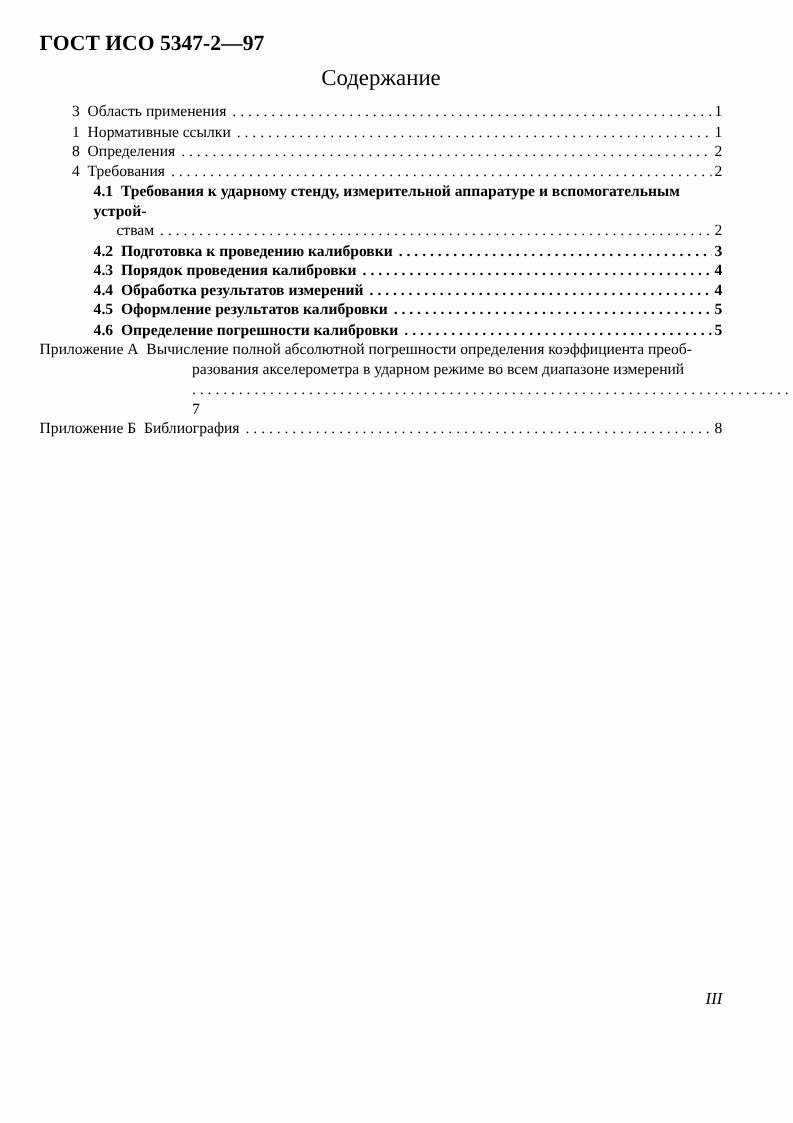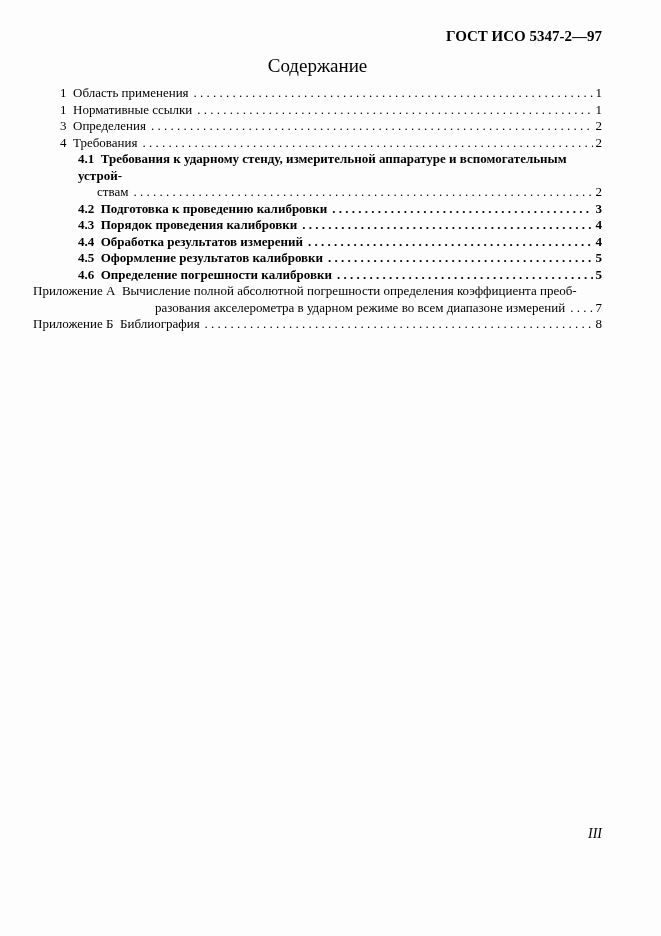--- a/index.html
+++ b/index.html
@@ -12,23 +12,23 @@
     background: #fdfdfd;
     color: #000;
     font-family: "Liberation Serif", "DejaVu Serif", serif;
     position: relative;
     overflow: hidden;
   }
   .content {
     padding: 28px 59px 0 33px;
   }
   .doc-header {
-    text-align: right;
+    text-align: left;
     font-weight: bold;
-    font-size: 15px;
+    font-size: 18px;
     line-height: 16px;
   }
   .doc-title {
     text-align: center;
     font-size: 19px;
     line-height: 17px;
     margin-top: 13px;
     margin-bottom: 11px;
   }
   .toc {
@@ -40,21 +40,21 @@
     line-height: 16.5px;
   }
   .toc-text {
     white-space: pre-wrap;
   }
   
   .ind-num      { padding-left: 27px; }   
   .ind-sub      { padding-left: 45px; font-weight: bold; }   
   .ind-sub-cont { padding-left: 64px; }   
   .ind-app      { padding-left: 0; }      
-  .ind-app-cont { padding-left: 122px; }  
+  .ind-app-cont { padding-left: 122px; flex-direction: column; }  
   .leader {
     flex: 1;
     overflow: hidden;
     white-space: nowrap;
     margin: 0 3px 0 5px;
   }
   .leader::after {
     content: ". . . . . . . . . . . . . . . . . . . . . . . . . . . . . . . . . . . . . . . . . . . . . . . . . . . . . . . . . . . . . . . . . . . . . . . . . . . . . . . . . . . . . . . . . . . . . . . . . . . . . . . . . . . . . . . . . . . . . . . . . . . . . . . . . . . .";
   }
   .toc-page {
@@ -73,33 +73,33 @@
 
 <div class="content">
 
   <div class="doc-header">ГОСТ ИСО 5347-2—97</div>
 
   <div class="doc-title">Содержание</div>
 
   <div class="toc">
 
     <div class="toc-line ind-num">
-      <span class="toc-text">1  Область применения</span>
+      <span class="toc-text">3  Область применения</span>
       <span class="leader"></span>
       <span class="toc-page">1</span>
     </div>
 
     <div class="toc-line ind-num">
       <span class="toc-text">1  Нормативные ссылки</span>
       <span class="leader"></span>
       <span class="toc-page">1</span>
     </div>
 
     <div class="toc-line ind-num">
-      <span class="toc-text">3  Определения</span>
+      <span class="toc-text">8  Определения</span>
       <span class="leader"></span>
       <span class="toc-page">2</span>
     </div>
 
     <div class="toc-line ind-num">
       <span class="toc-text">4  Требования</span>
       <span class="leader"></span>
       <span class="toc-page">2</span>
     </div>
 

